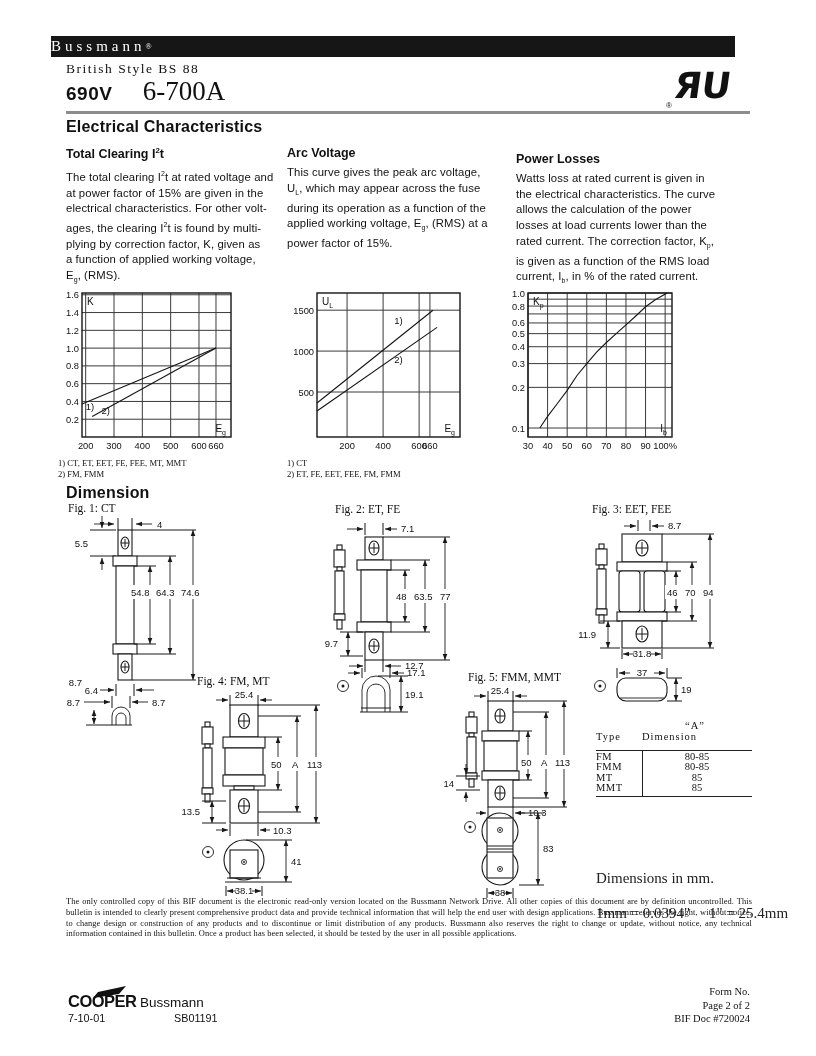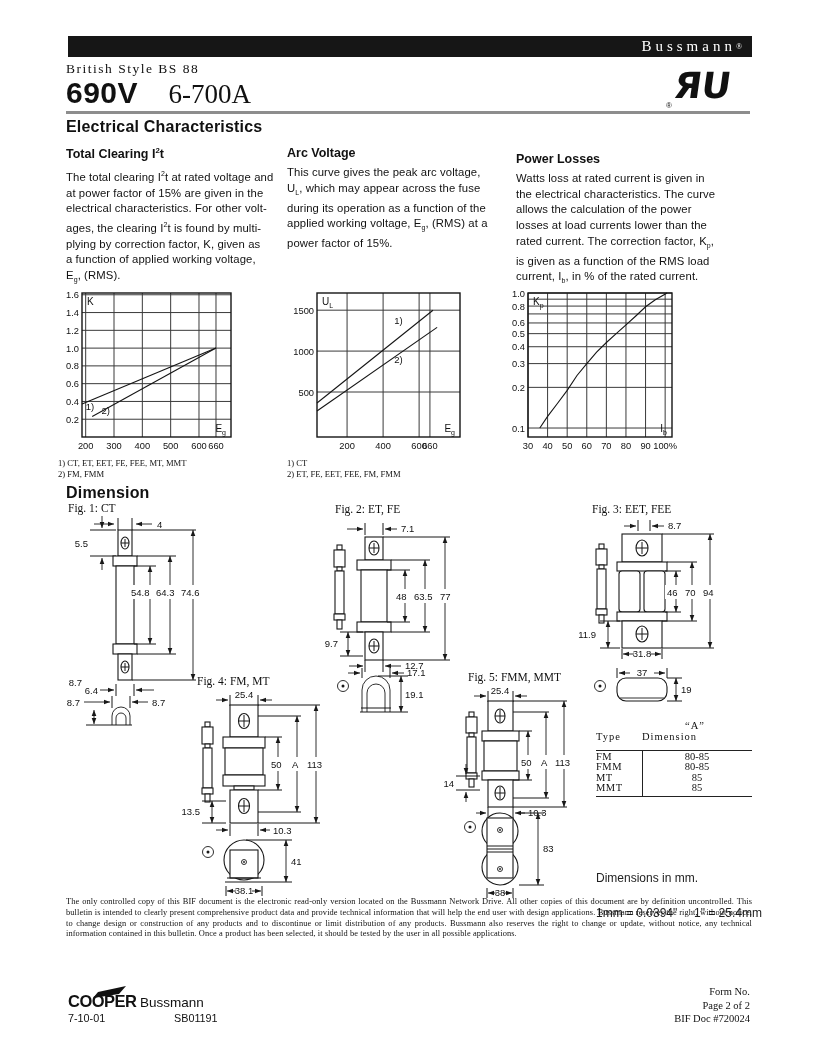--- a/index.html
+++ b/index.html
@@ -1,26 +1,26 @@
 <!DOCTYPE html>
 <html><head>
 <meta charset="utf-8">
 <style>
   html,body{margin:0;padding:0;background:#e8e8e8;}
   .page{position:relative;width:816px;height:1056px;background:#fff;margin:0 auto;
         font-family:"Liberation Sans",sans-serif;color:#111;overflow:hidden;}
   .abs{position:absolute;}
   
-  .topbar{left:68px;top:36px;width:684px;height:21px;background:#161616;color:#fff;
-          text-align:right;line-height:21px;padding-right:10px;box-sizing:border-box;
+  .topbar{left:51px;top:36px;width:684px;height:21px;background:#161616;color:#fff;
+          line-height:21px;padding-right:26px;box-sizing:border-box;
           font-family:"Liberation Serif",serif;font-size:15px;letter-spacing:4px;}
   .topbar .reg{font-size:8px;letter-spacing:0;vertical-align:2px;}
   .series-line{left:66px;top:61px;font-family:"Liberation Serif",serif;font-size:13.5px;letter-spacing:1.5px;}
   .model-line{left:66px;top:76px;height:32px;}
-  .volt{font-size:30px;font-weight:bold;letter-spacing:0.5px;}
+  .volt{font-size:19px;font-weight:bold;letter-spacing:0.5px;}
   .amps{font-family:"Liberation Serif",serif;font-size:27px;margin-left:26px;}
   .rule{left:66px;top:111px;width:684px;height:3px;background:#8d8d8d;}
   .sec-title{font-size:16px;font-weight:bold;letter-spacing:0.2px;text-align:right;}
   
   .ecol{top:146px;width:213px;}
   .ecol h4{margin:0 0 5px 0;font-size:12.5px;}
   .ecol p{margin:0;font-size:11.3px;line-height:15.7px;letter-spacing:0.1px;}
   sup{font-size:62%;}
   sub{font-size:62%;}
   
@@ -41,21 +41,21 @@
   .dim-table{left:596px;top:720px;width:156px;font-family:"Liberation Serif",serif;font-size:10.5px;}
   .tt-ahead{text-align:center;padding-left:42px;letter-spacing:1px;}
   .tt-hrow{display:flex;border-bottom:1.6px solid #222;padding-bottom:8px;letter-spacing:1px;}
   .tt-hrow .c1{width:46px;}
   .tt-hrow .c2{flex:1;}
   .tt-body{border-bottom:1.6px solid #222;position:relative;padding:1px 0 2px 0;}
   .tt-body::before{content:"";position:absolute;left:46px;top:-1px;bottom:0;width:1.2px;background:#222;}
   .tt-row{display:flex;line-height:10.4px;}
   .tt-row .c1{width:46px;letter-spacing:0.5px;}
   .tt-row .c2{flex:1;text-align:center;}
-  .dim-notes{left:596px;top:850px;font-size:12px;line-height:11.5px;color:#222;white-space:pre;}
+  .dim-notes{left:596px;top:850px;font-size:15px;line-height:11.5px;color:#222;white-space:pre;font-family:Liberation Serif, serif;}
   
   .legal{left:66px;top:897px;width:686px;font-family:"Liberation Serif",serif;font-size:8.4px;
          line-height:10.8px;text-align:justify;letter-spacing:0.1px;}
   .f-left-logo{left:66px;top:985px;}
   .f-date-row{left:68px;top:1012px;font-size:10.8px;}
   .f-doc{position:absolute;left:106px;}
   .f-right{left:560px;top:985px;width:190px;text-align:right;
            font-family:"Liberation Serif",serif;font-size:10.5px;line-height:13.5px;}
 </style>
 </head>

